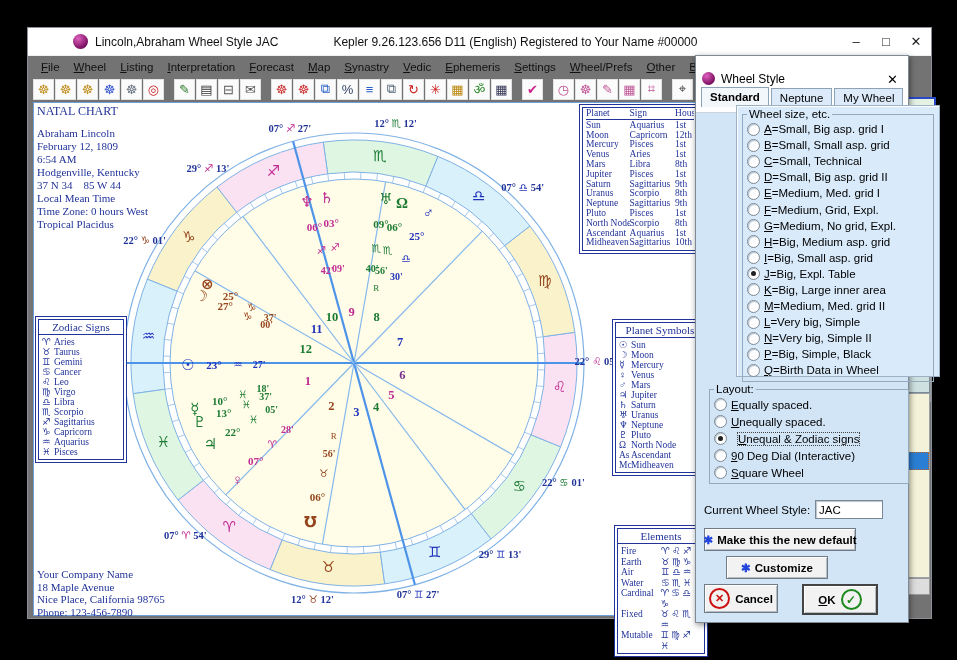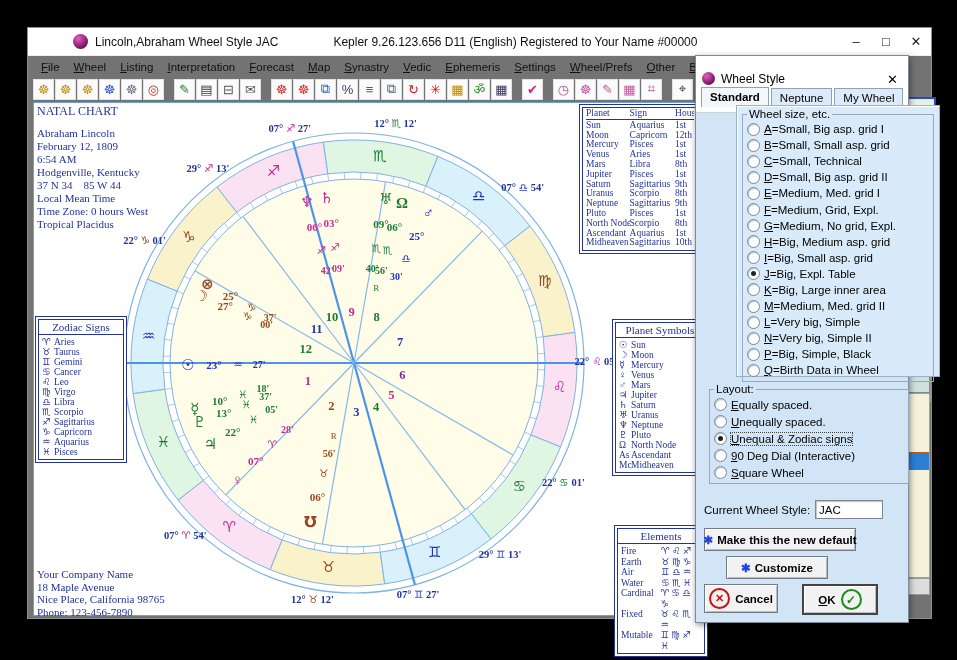--- a/index.html
+++ b/index.html
@@ -67,21 +67,21 @@
   legend{font-size:11.5px;padding:0 2px;}
   .radio-row{display:flex;align-items:center;height:16.1px;white-space:nowrap;overflow:hidden;}
   .layout-group .radio-row{height:17px;}
   .rb{flex:0 0 auto;width:11px;height:11px;border-radius:50%;background:#fff;
       border:1px solid #7b8894;box-shadow:inset 1px 1px 1px #b9c4cf;margin-right:4px;}
   .radio-row.sel .rb{position:relative;}
   .radio-row.sel .rb::after{content:"";position:absolute;left:3px;top:3px;width:5px;height:5px;
       border-radius:50%;background:#222;}
   .rb-label{display:inline-block;font-size:11.5px;}
   .rb-label::first-letter{text-decoration:underline;}
-  .rb-label.focus{outline:1px dotted #444;}
+  .rb-label.focus{outline:1px dotted #444;margin-left:7px;}
   .layout-group{position:absolute;left:8px;top:325px;width:192px;height:96px;background:#d2e5f7;}
   .cur-style{position:absolute;left:8px;top:444px;display:flex;align-items:center;}
   .cur-style-input{width:60px;height:15px;margin-left:5px;border:1px solid #7b8894;
       box-shadow:inset 1px 1px 1px #b9c4cf;font-size:11.5px;padding:1px 3px;background:#fff;
       font-family:"Liberation Sans",sans-serif;}
   .dlg-btn{position:absolute;display:flex;align-items:center;justify-content:center;background:#f2f2f2;
       border:1px solid #6f7b87;box-shadow:inset 1px 1px 0 #fff,inset -1px -1px 0 #b5bcc3;
       font-size:11.5px;font-weight:bold;white-space:nowrap;}
   .asterisk{color:#2244dd;margin-right:4px;font-weight:bold;}
   .btn-make-default{left:8px;top:472px;width:150px;height:21px;}

